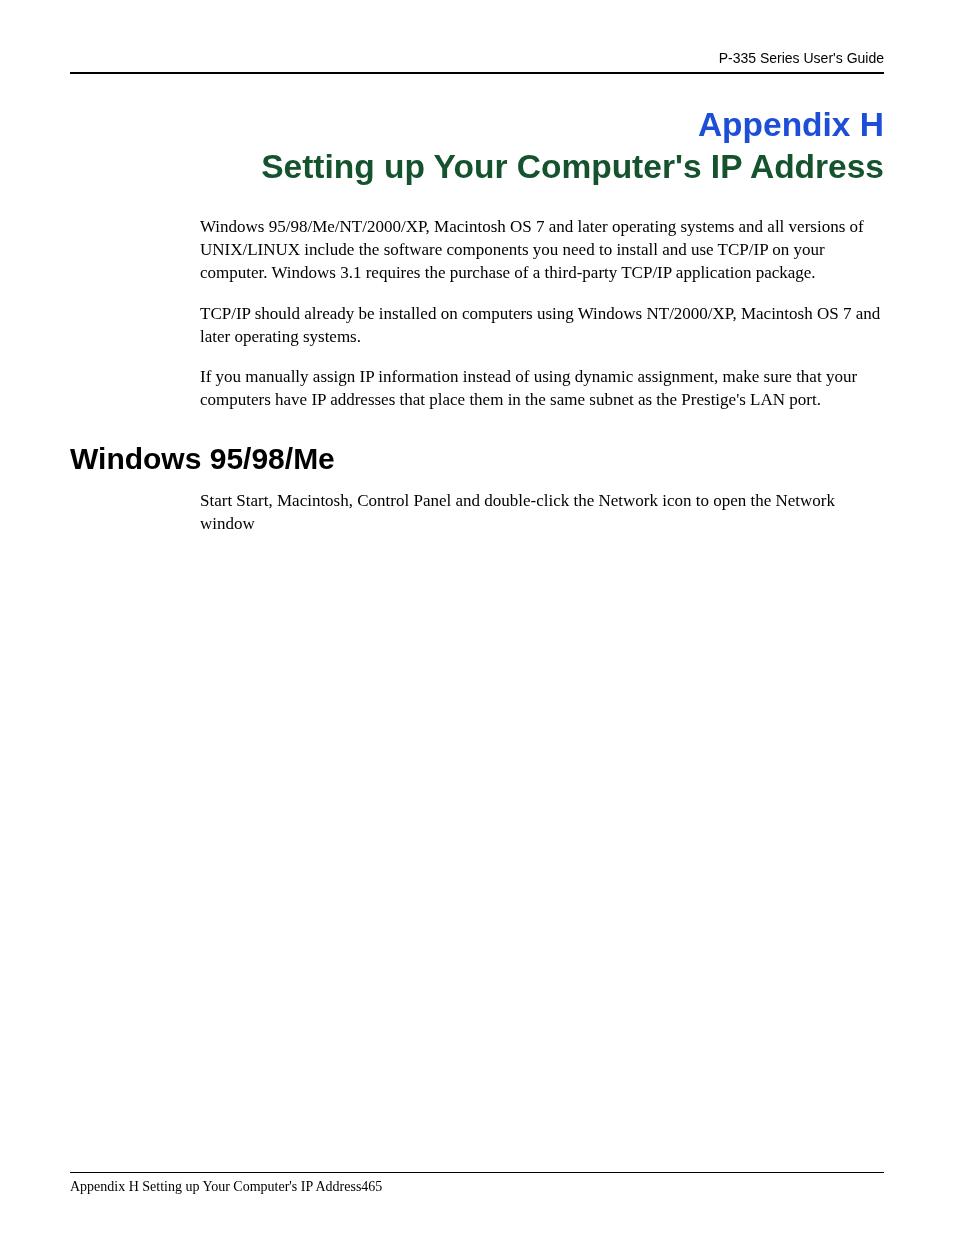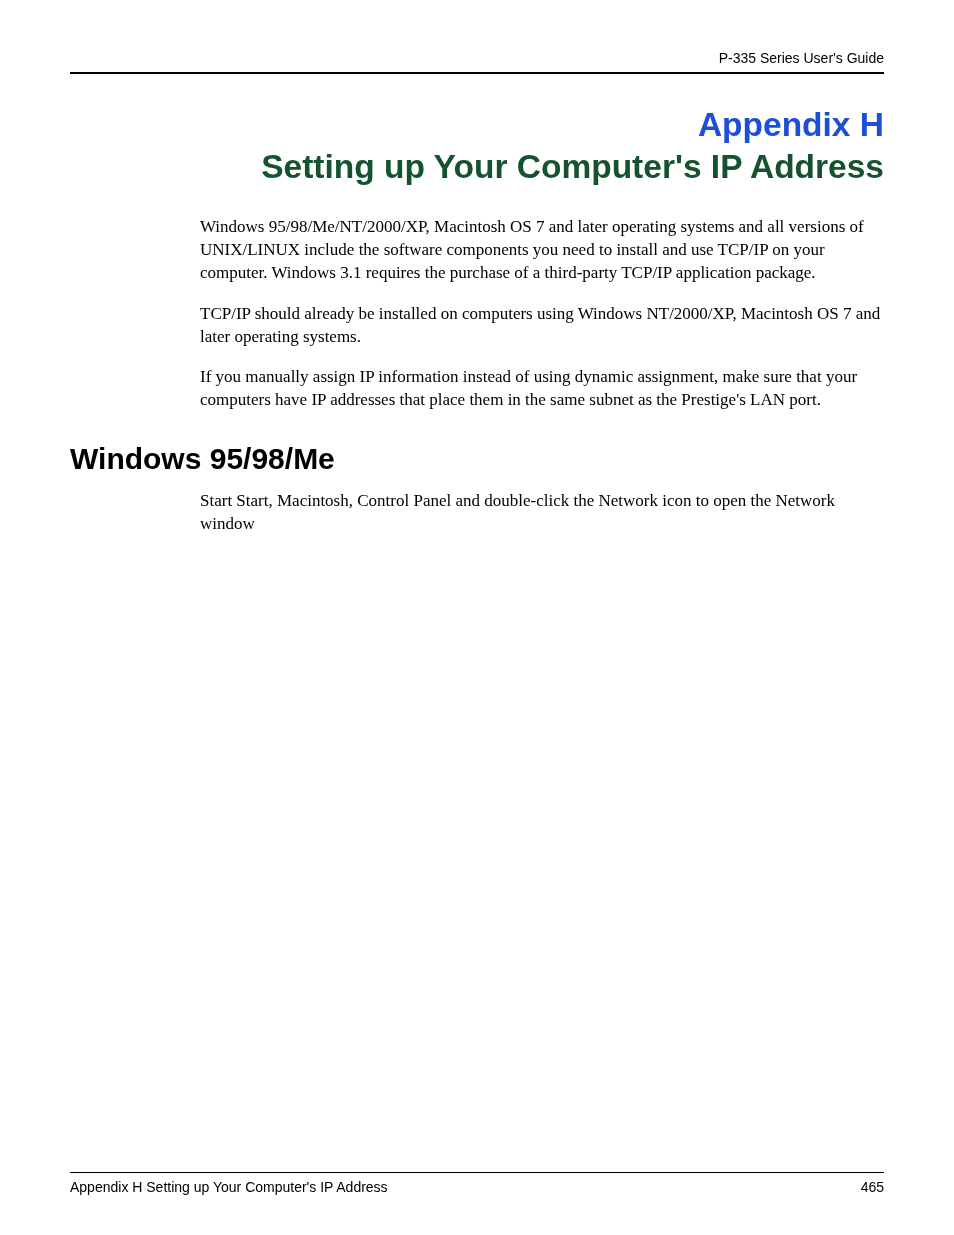--- a/index.html
+++ b/index.html
@@ -69,22 +69,21 @@
     right: 70px;
     bottom: 40px;
   }
   .footer-rule {
     border: none;
     border-top: 1.5px solid #000;
     margin: 0 0 6px 0;
   }
   .footer-row {
     display: flex;
-    justify-content: space-between;
-    font-family: Liberation Sans, sans-serif;
+    font-family: Liberation Serif, serif;
     font-size: 14px;
   }
   strong { font-weight: normal; }
 </style>
 </head>
 <body>
 
 <div class="page">
 
   <div class="header-area">

